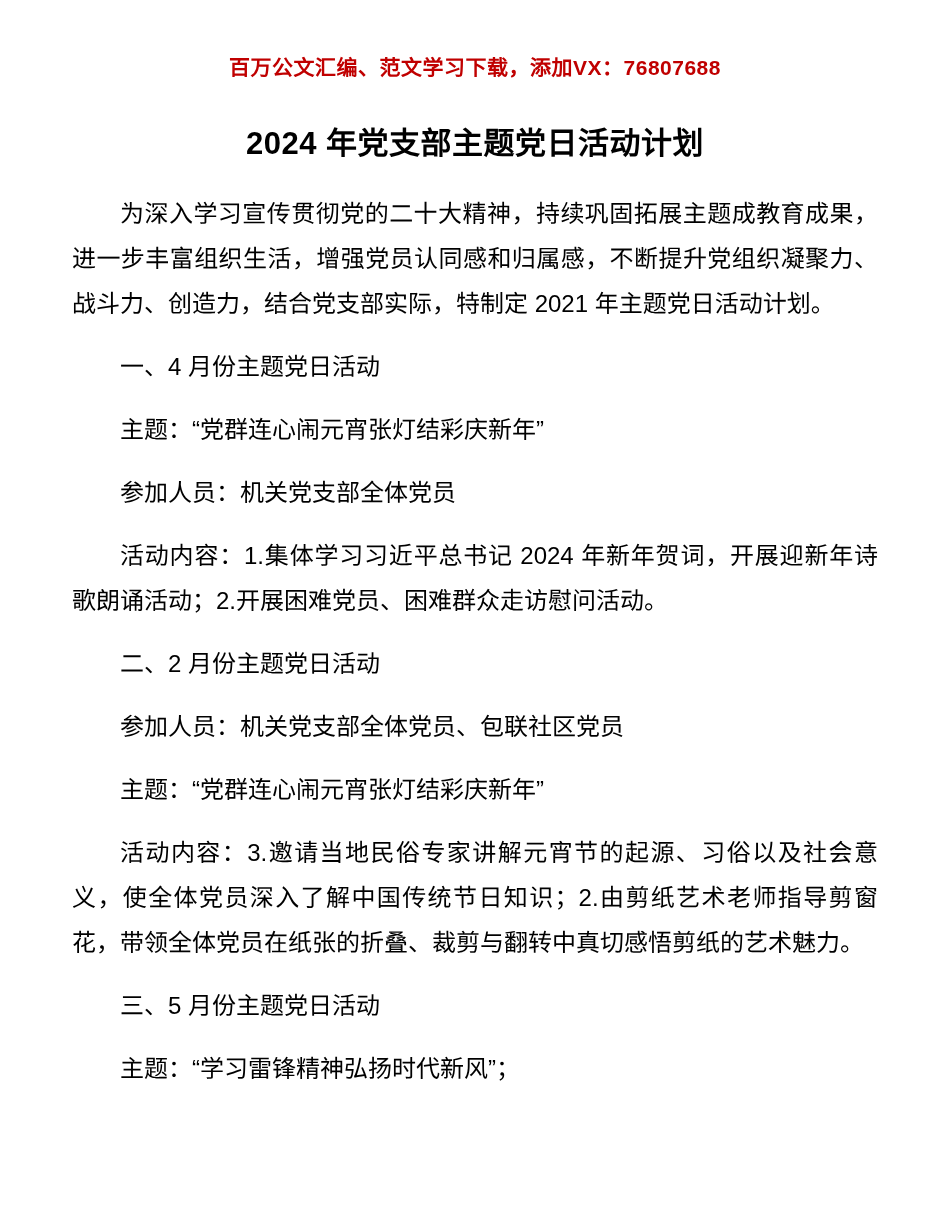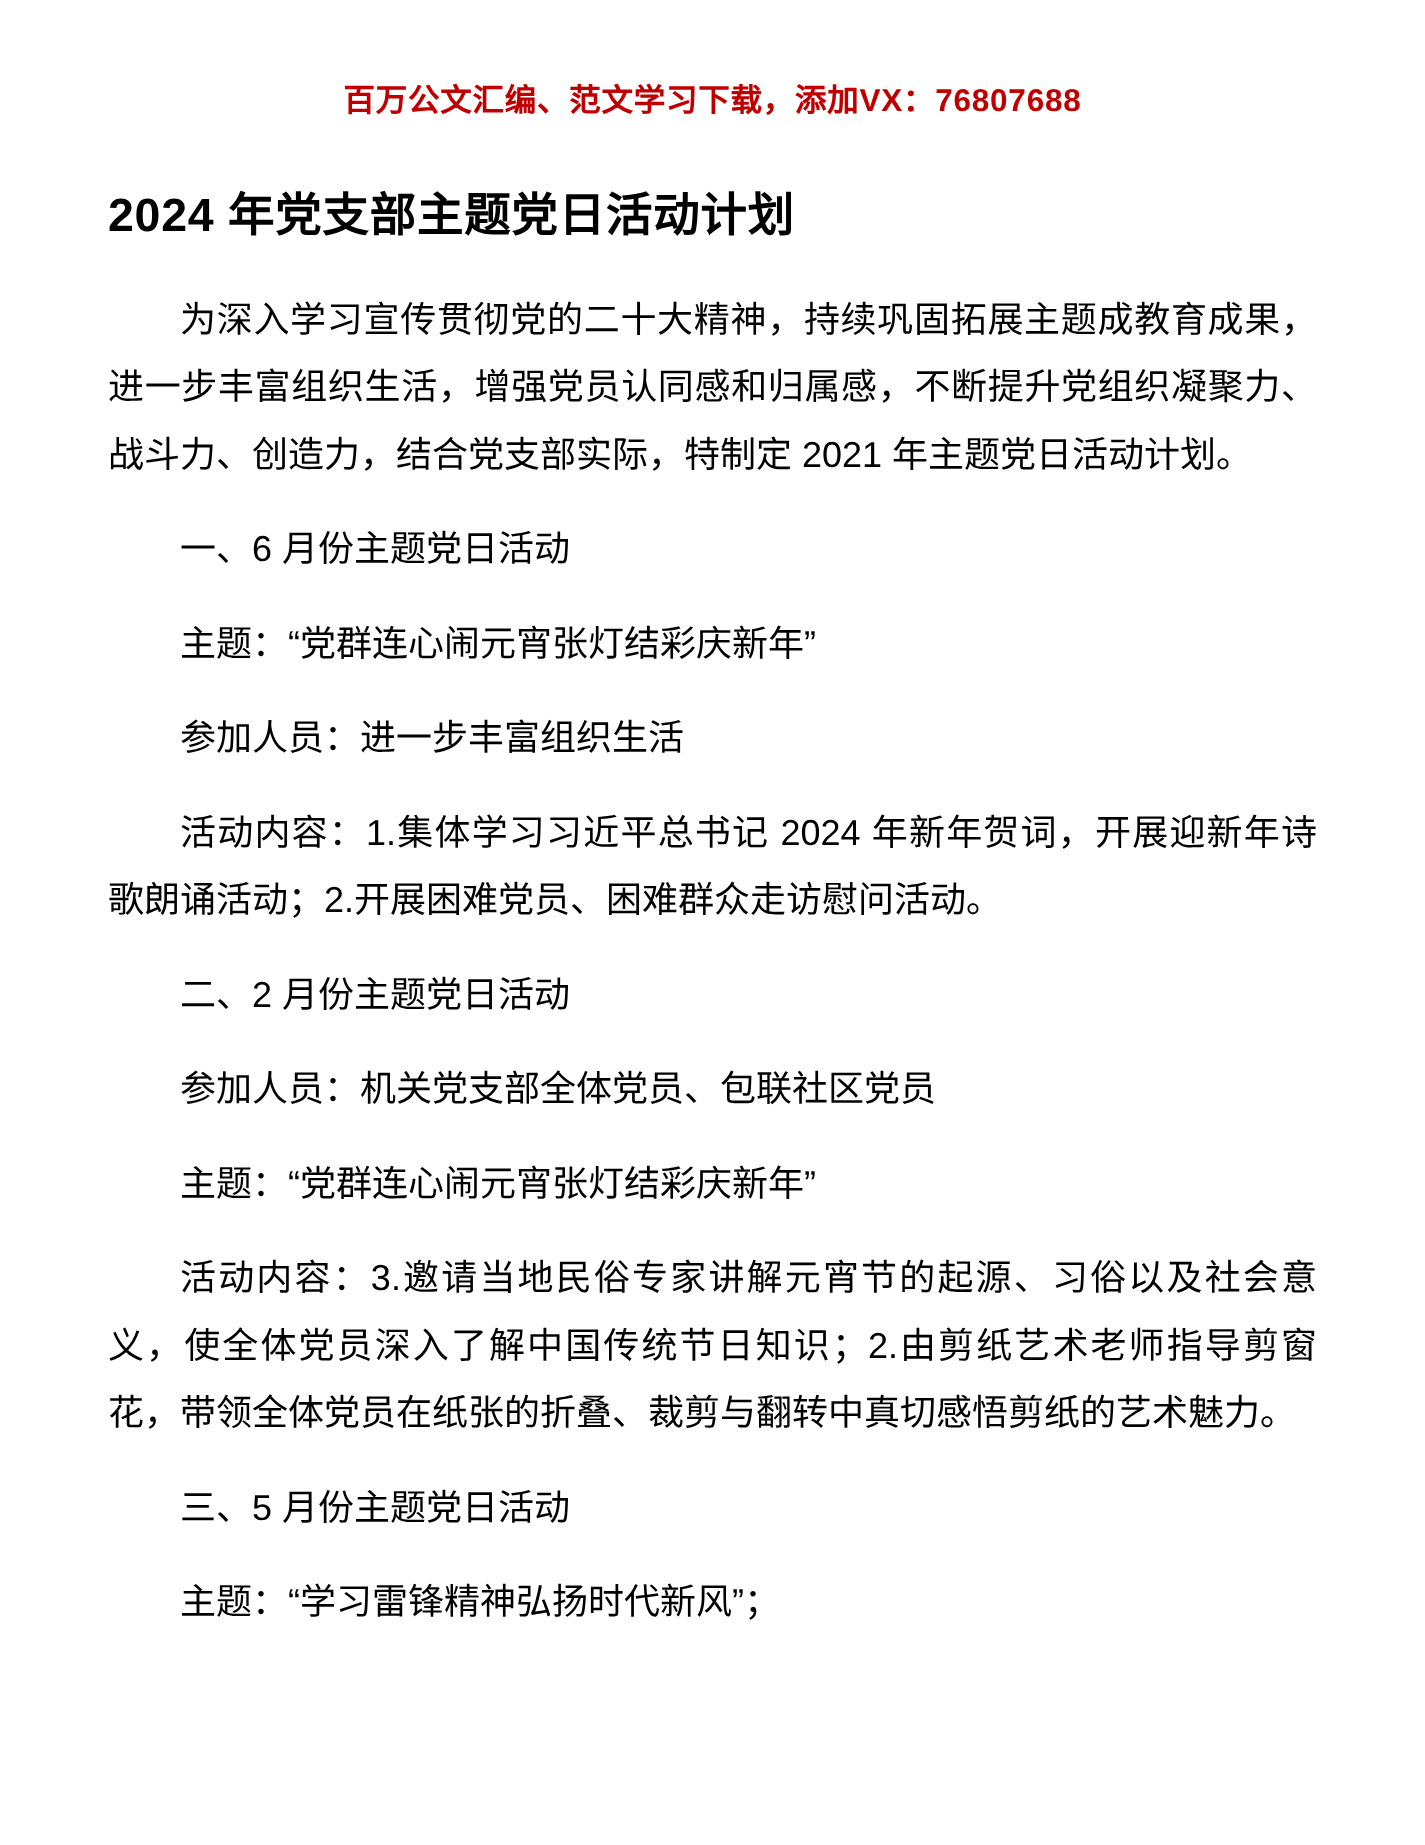--- a/index.html
+++ b/index.html
@@ -27,21 +27,21 @@
     text-align: center;
     color: #c00000;
     font-size: 21px;
     font-weight: bold;
     letter-spacing: 0.5px;
     margin: 10px 0 0 0;
     line-height: 1.3;
     white-space: nowrap;
   }
   .doc-title {
-    text-align: left;
+    text-align: center;
     font-size: 31px;
     font-weight: bold;
     color: #000000;
     margin: 42px 0 0 0;
     letter-spacing: 0.5px;
     line-height: 1.35;
   }
   .body-text {
     font-size: 24px;
     line-height: 45px;
@@ -62,25 +62,25 @@
 <body>
 
 <div class="page">
 
   <div class="watermark">百万公文汇编、范文学习下载，添加VX：76807688</div>
 
   <h1 class="doc-title">2024 年党支部主题党日活动计划</h1>
 
   <p class="body-text para first">为深入学习宣传贯彻党的二十大精神，持续巩固拓展主题成教育成果，进一步丰富组织生活，增强党员认同感和归属感，不断提升党组织凝聚力、战斗力、创造力，结合党支部实际，特制定 2021 年主题党日活动计划。</p>
 
-  <p class="body-text para">一、6 月份主题党日活动</p>
+  <p class="body-text para">一、4 月份主题党日活动</p>
 
   <p class="body-text para">主题：“党群连心闹元宵张灯结彩庆新年”</p>
 
-  <p class="body-text para">参加人员：进一步丰富组织生活</p>
+  <p class="body-text para">参加人员：机关党支部全体党员</p>
 
   <p class="body-text para">活动内容：1.集体学习习近平总书记 2024 年新年贺词，开展迎新年诗歌朗诵活动；2.开展困难党员、困难群众走访慰问活动。</p>
 
   <p class="body-text para">二、2 月份主题党日活动</p>
 
   <p class="body-text para">参加人员：机关党支部全体党员、包联社区党员</p>
 
   <p class="body-text para">主题：“党群连心闹元宵张灯结彩庆新年”</p>
 
   <p class="body-text para">活动内容：3.邀请当地民俗专家讲解元宵节的起源、习俗以及社会意义，使全体党员深入了解中国传统节日知识；2.由剪纸艺术老师指导剪窗花，带领全体党员在纸张的折叠、裁剪与翻转中真切感悟剪纸的艺术魅力。</p>

